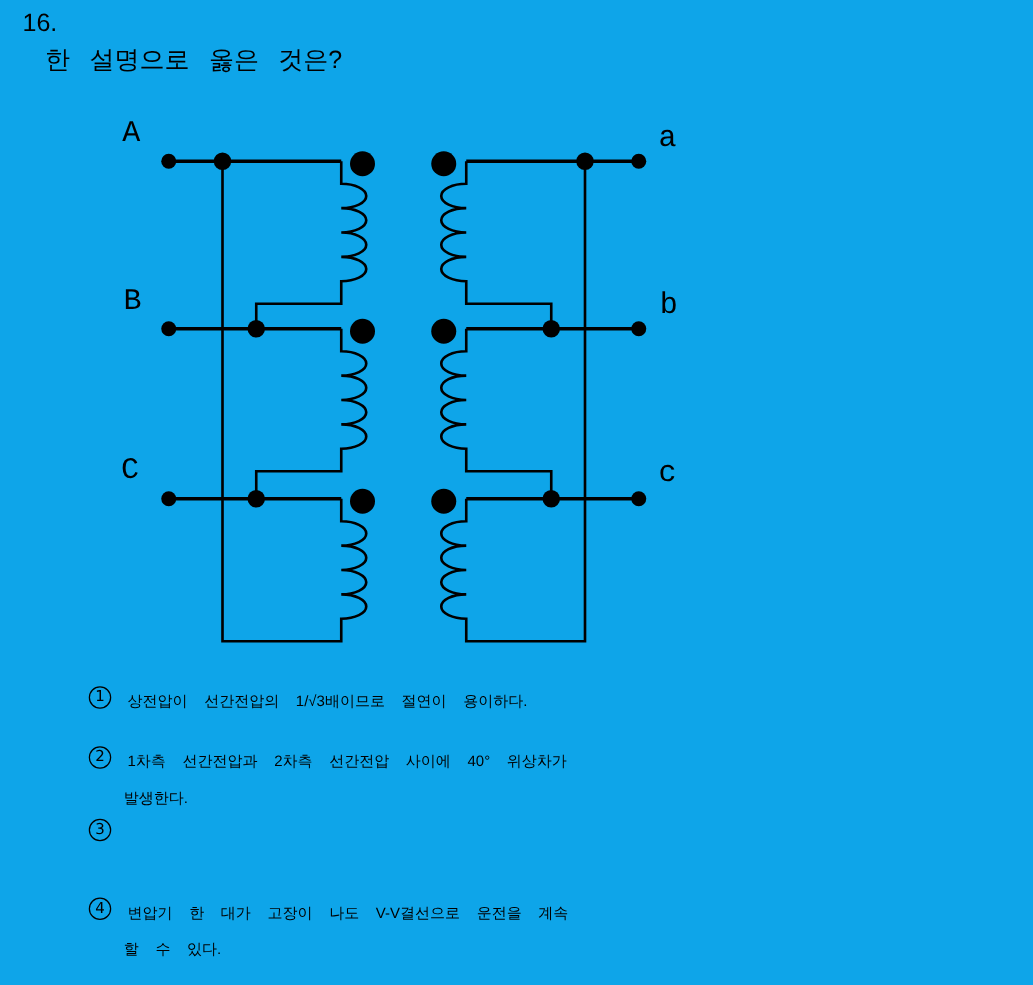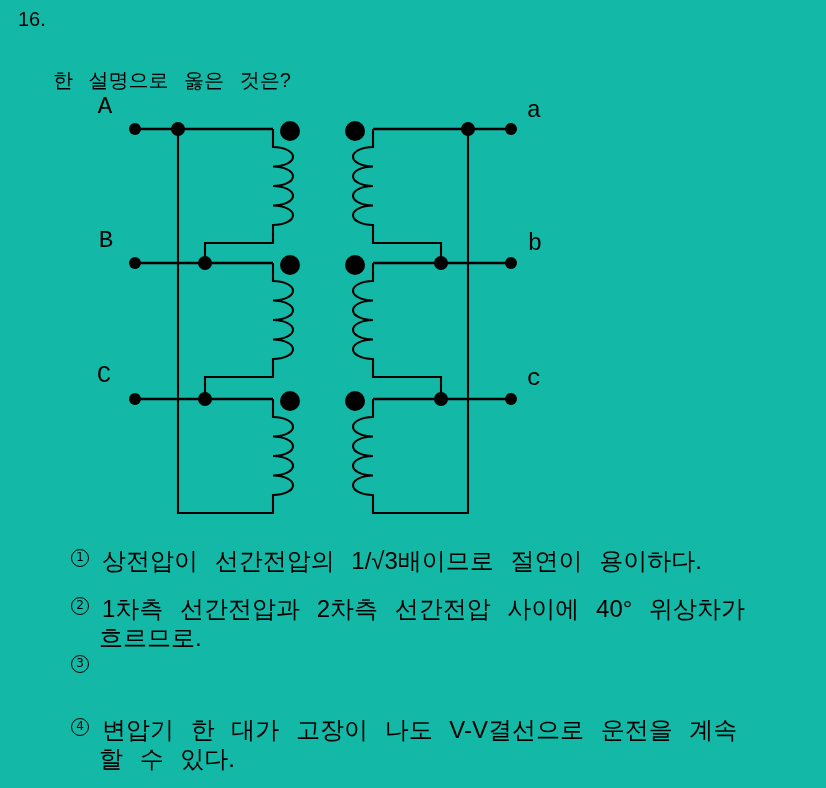--- a/index.html
+++ b/index.html
@@ -1,38 +1,38 @@
 <!DOCTYPE html>
 <html><head>
 <meta charset="utf-8">
 <style>
   html,body{margin:0;padding:0;background:#fff;}
   .page{
-    position:relative;width:826px;height:788px;background:#14b8a6;color:#000;
+    position:relative;width:826px;height:788px;background:#0ea5e9;color:#000;
     font-family:"Liberation Sans","DejaVu Sans",sans-serif;overflow:hidden;
   }
   .t{
     position:absolute;white-space:nowrap;font-size:20px;line-height:24px;
     word-spacing:10px;color:#000;
   }
   #qnum{left:18px;top:7px;word-spacing:normal;}
   #ql1{left:55px;top:7px;}
-  #ql2{left:53px;top:36px;margin-top:32px;}
+  #ql2{left:36px;top:36px;}
   .choice{position:absolute;left:60px;width:752px;}
   #c1{top:547px;height:28px;}
   #c2{top:595px;height:58px;}
   #c3{top:653px;height:58px;}
   #c4{top:716px;height:58px;}
   .marker{
     position:absolute;left:11px;top:2px;width:18px;height:18px;
     border:1.6px solid #000;border-radius:50%;box-sizing:border-box;
     font-size:12px;line-height:14px;text-align:center;color:#000;
     font-family:"DejaVu Sans",sans-serif;
   }
-  .cl{position:absolute;white-space:nowrap;font-size:24px;line-height:24px;word-spacing:10px;color:#000;}
+  .cl{position:absolute;white-space:nowrap;font-size:12px;line-height:24px;word-spacing:10px;color:#000;}
   .l0{left:42px;top:2px;}
   .l1{left:39px;top:31px;}
   #dgm{position:absolute;left:0;top:0;width:826px;height:540px;}
   #dgm text{
     font-family:"Liberation Mono","DejaVu Sans Mono",monospace;
     font-size:24px;fill:#000;
   }
 </style>
 </head>
 <body>
@@ -103,21 +103,21 @@
   </svg>
 
   <div id="c1" class="choice">
     <span class="marker">1</span>
     <div class="cl l0">상전압이 선간전압의 1/√3배이므로 절연이 용이하다.</div>
   </div>
 
   <div id="c2" class="choice">
     <span class="marker">2</span>
     <div class="cl l0">1차측 선간전압과 2차측 선간전압 사이에 40° 위상차가</div>
-    <div class="cl l1">흐르므로.</div>
+    <div class="cl l1">발생한다.</div>
   </div>
 
   <div id="c3" class="choice">
     <span class="marker">3</span>
   </div>
 
   <div id="c4" class="choice">
     <span class="marker">4</span>
     <div class="cl l1">할 수 있다.</div>
     <div class="cl l0">변압기 한 대가 고장이 나도 V-V결선으로 운전을 계속</div>

